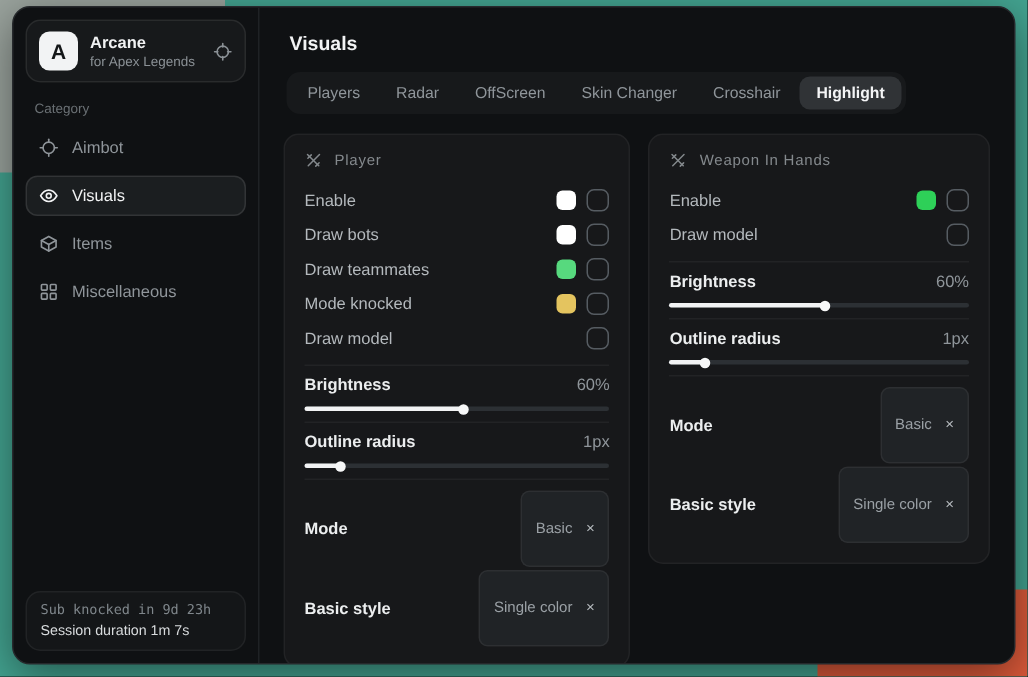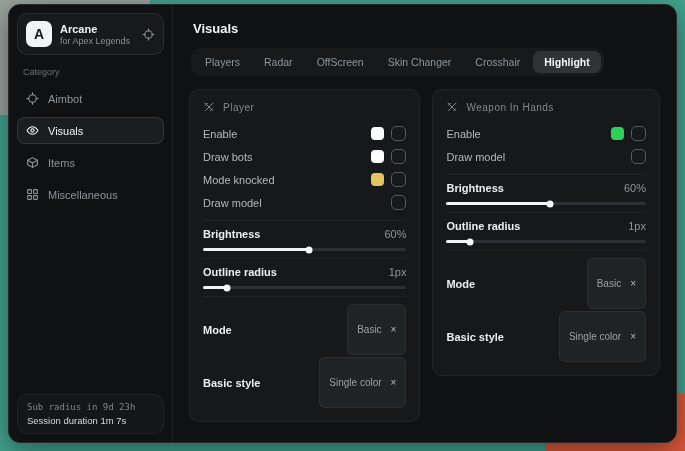--- a/index.html
+++ b/index.html
@@ -140,21 +140,21 @@
               <rect x="14" y="3" width="7" height="7" rx="1"></rect>
               <rect x="3" y="14" width="7" height="7" rx="1"></rect>
               <rect x="14" y="14" width="7" height="7" rx="1"></rect>
             </svg>
           </span>
           <span>Miscellaneous</span>
         </div>
       </nav>
 
     <div class="side-footer">
-      <div class="sub-line">Sub radius in 9d 23h</div>
+      <div class="sub-line">Sub knocked in 9d 23h</div>
       <div class="sess-line">Session duration 1m 7s</div>
     </div>
   </aside>
 
   <main class="main">
     <h1 class="page-title">Visuals</h1>
     <div class="tabs" id="tabs">
         <div class="tab">Players</div>
         <div class="tab">Radar</div>
         <div class="tab">OffScreen</div>
@@ -183,20 +183,27 @@
             </div>
           </div>
           <div class="row">
             <span class="lbl">Draw bots</span>
             <div class="ctrls">
               <span class="swatch" style="background: rgb(255, 255, 255);"></span>
               <span class="checkbox"></span>
             </div>
           </div>
           <div class="row">
+            <span class="lbl">Draw teammates</span>
+            <div class="ctrls">
+              <span class="swatch" style="background: rgb(87, 217, 126);"></span>
+              <span class="checkbox"></span>
+            </div>
+          </div>
+          <div class="row">
             <span class="lbl">Mode knocked</span>
             <div class="ctrls">
               <span class="swatch" style="background: rgb(228, 196, 95);"></span>
               <span class="checkbox"></span>
             </div>
           </div>
           <div class="row">
             <span class="lbl">Draw model</span>
             <div class="ctrls">
               <span class="checkbox"></span>

